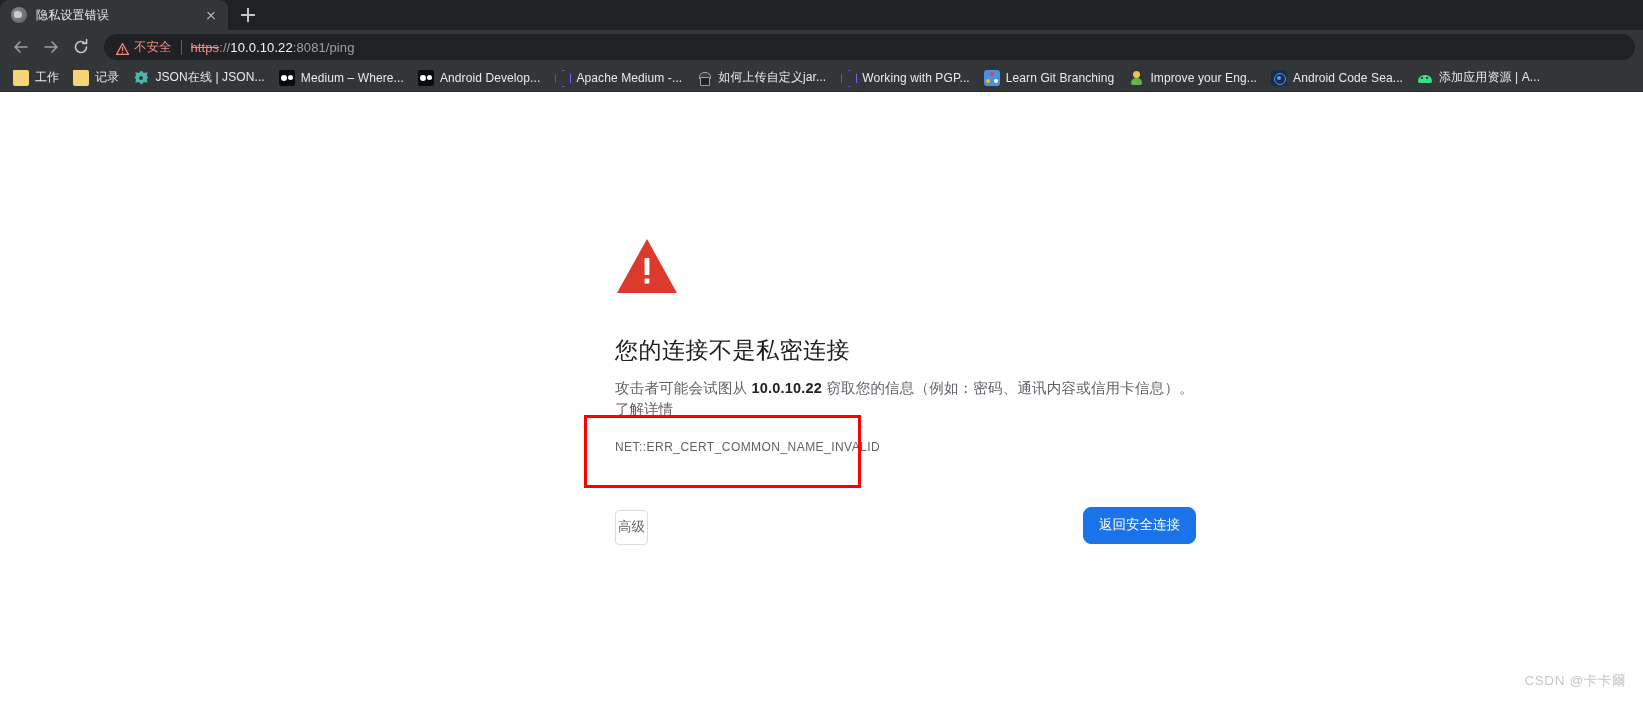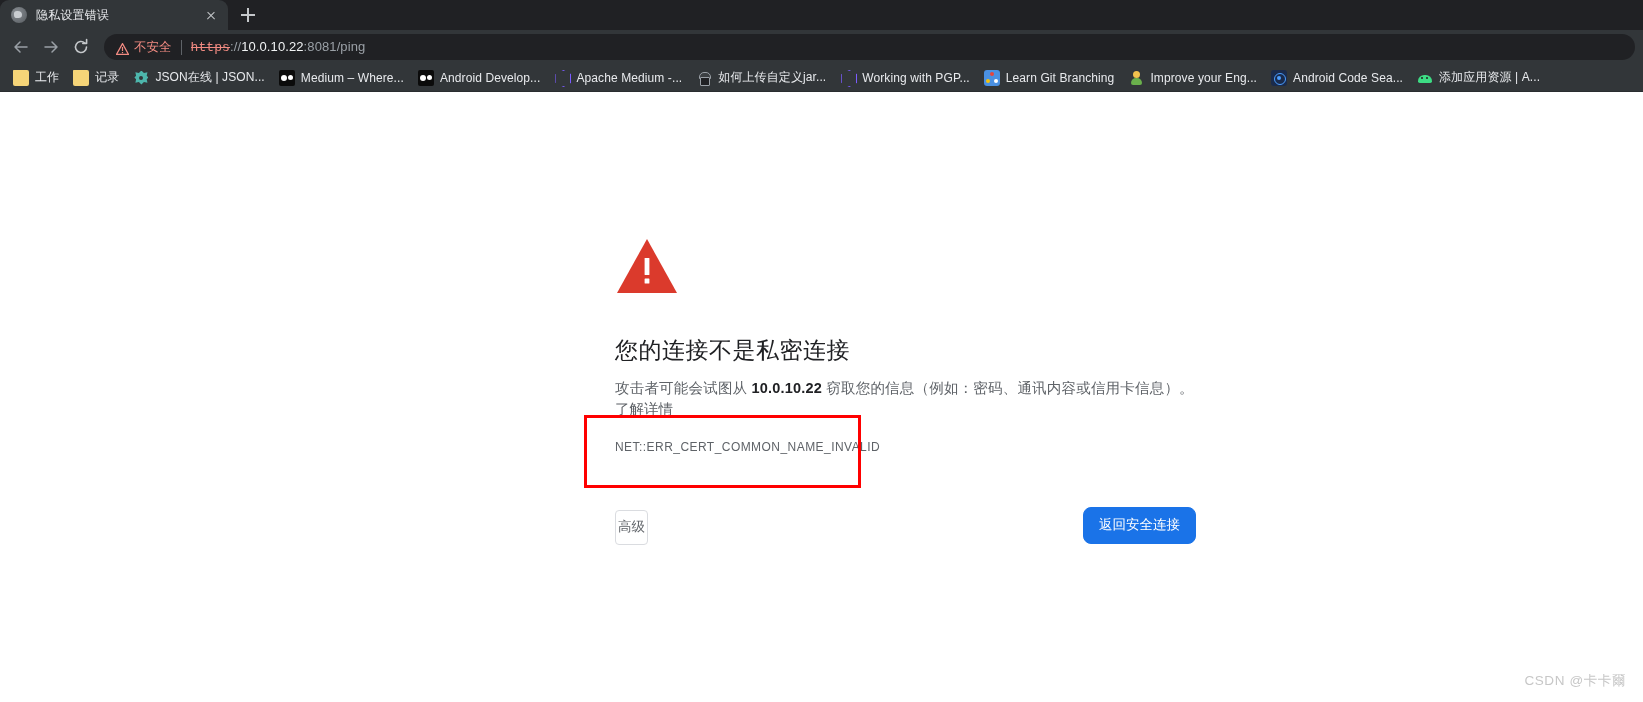--- a/index.html
+++ b/index.html
@@ -154,21 +154,20 @@
   .url {
     font-size: 13px;
     white-space: nowrap;
     overflow: hidden;
     letter-spacing: .1px;
   }
   .url .scheme {
     color: #f28b82;
     text-decoration: line-through;
     text-decoration-color: #f28b82;
-    font-family: Liberation Mono, monospace;
   }
   .url .sep2 { color: #9aa0a6; }
   .url .host { color: #f1f3f4; font-weight: 500; }
   .url .path { color: #9aa0a6; }
 
   
   .bookmarks {
     height: 28px;
     background: #323639;
     display: flex;

